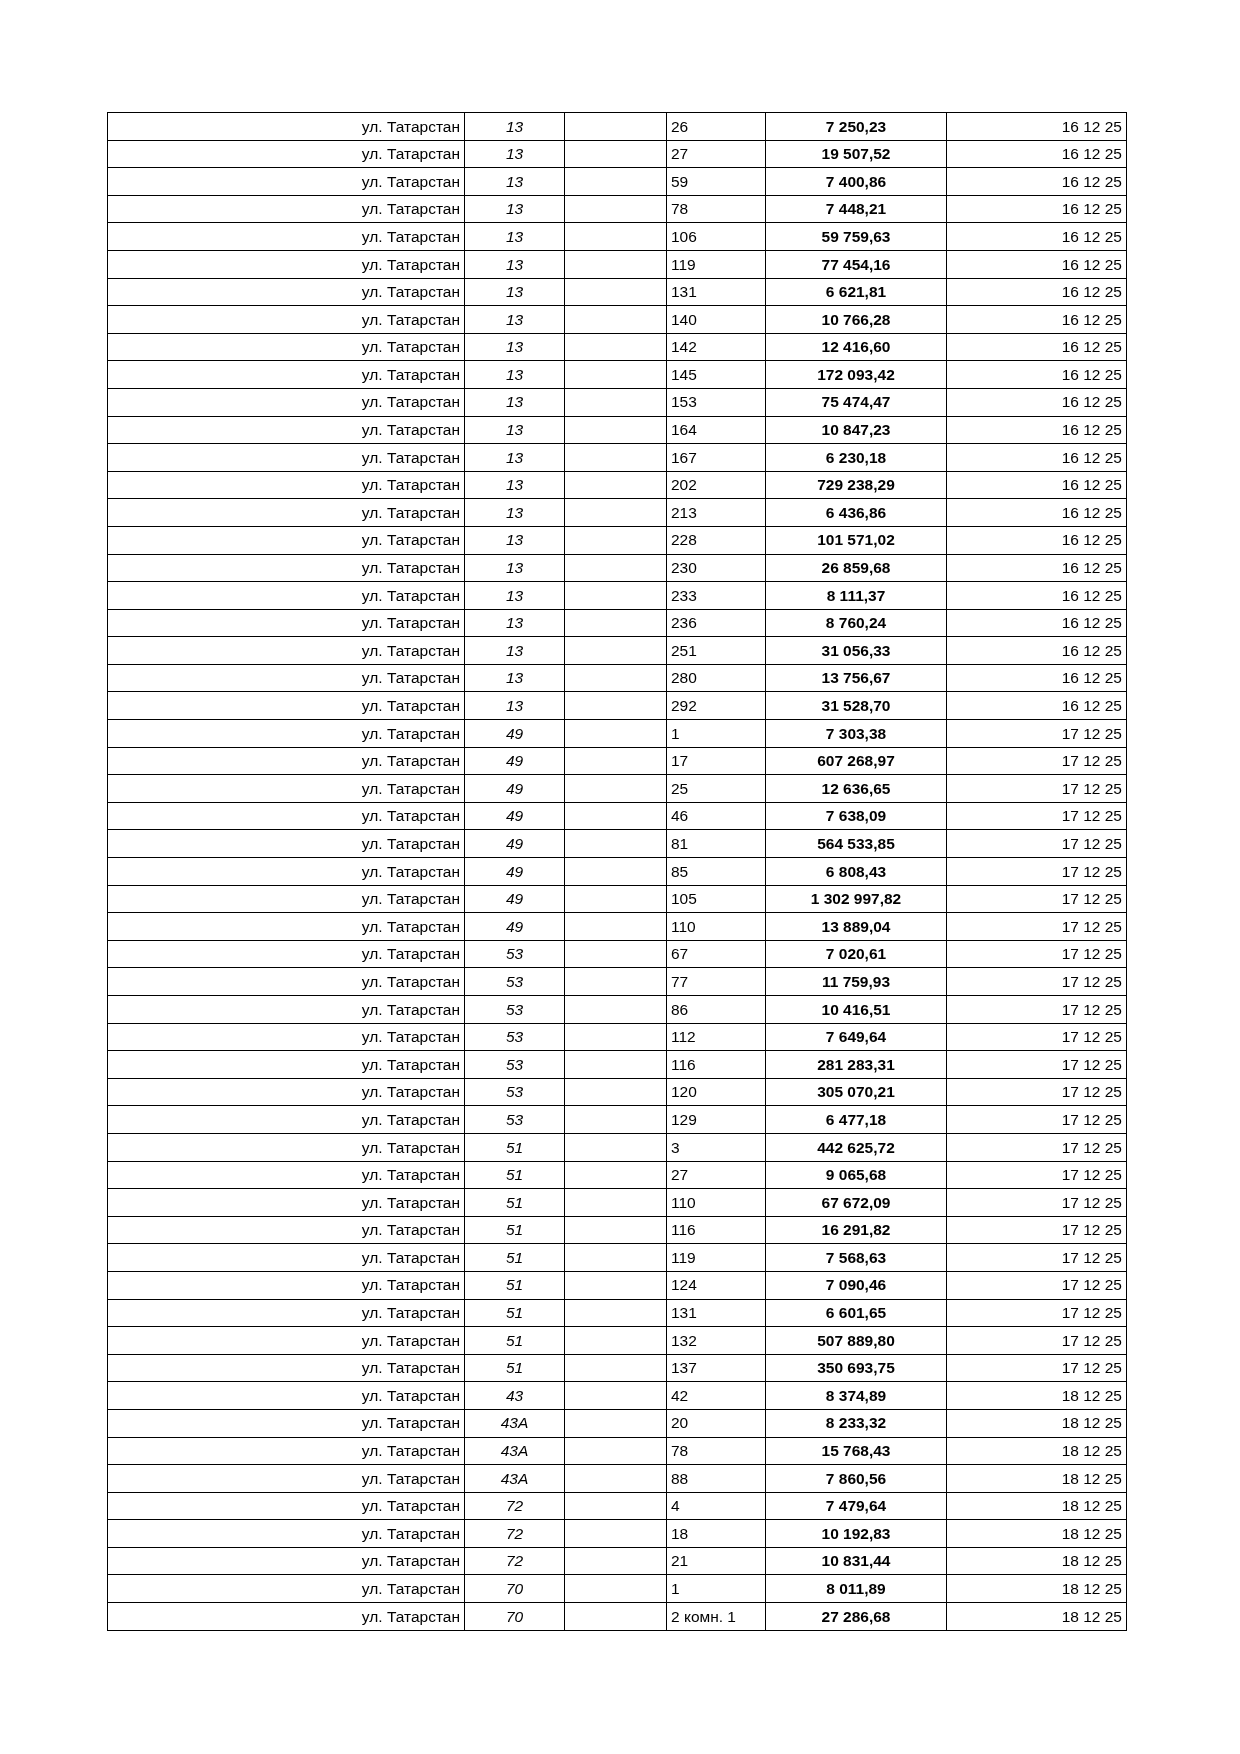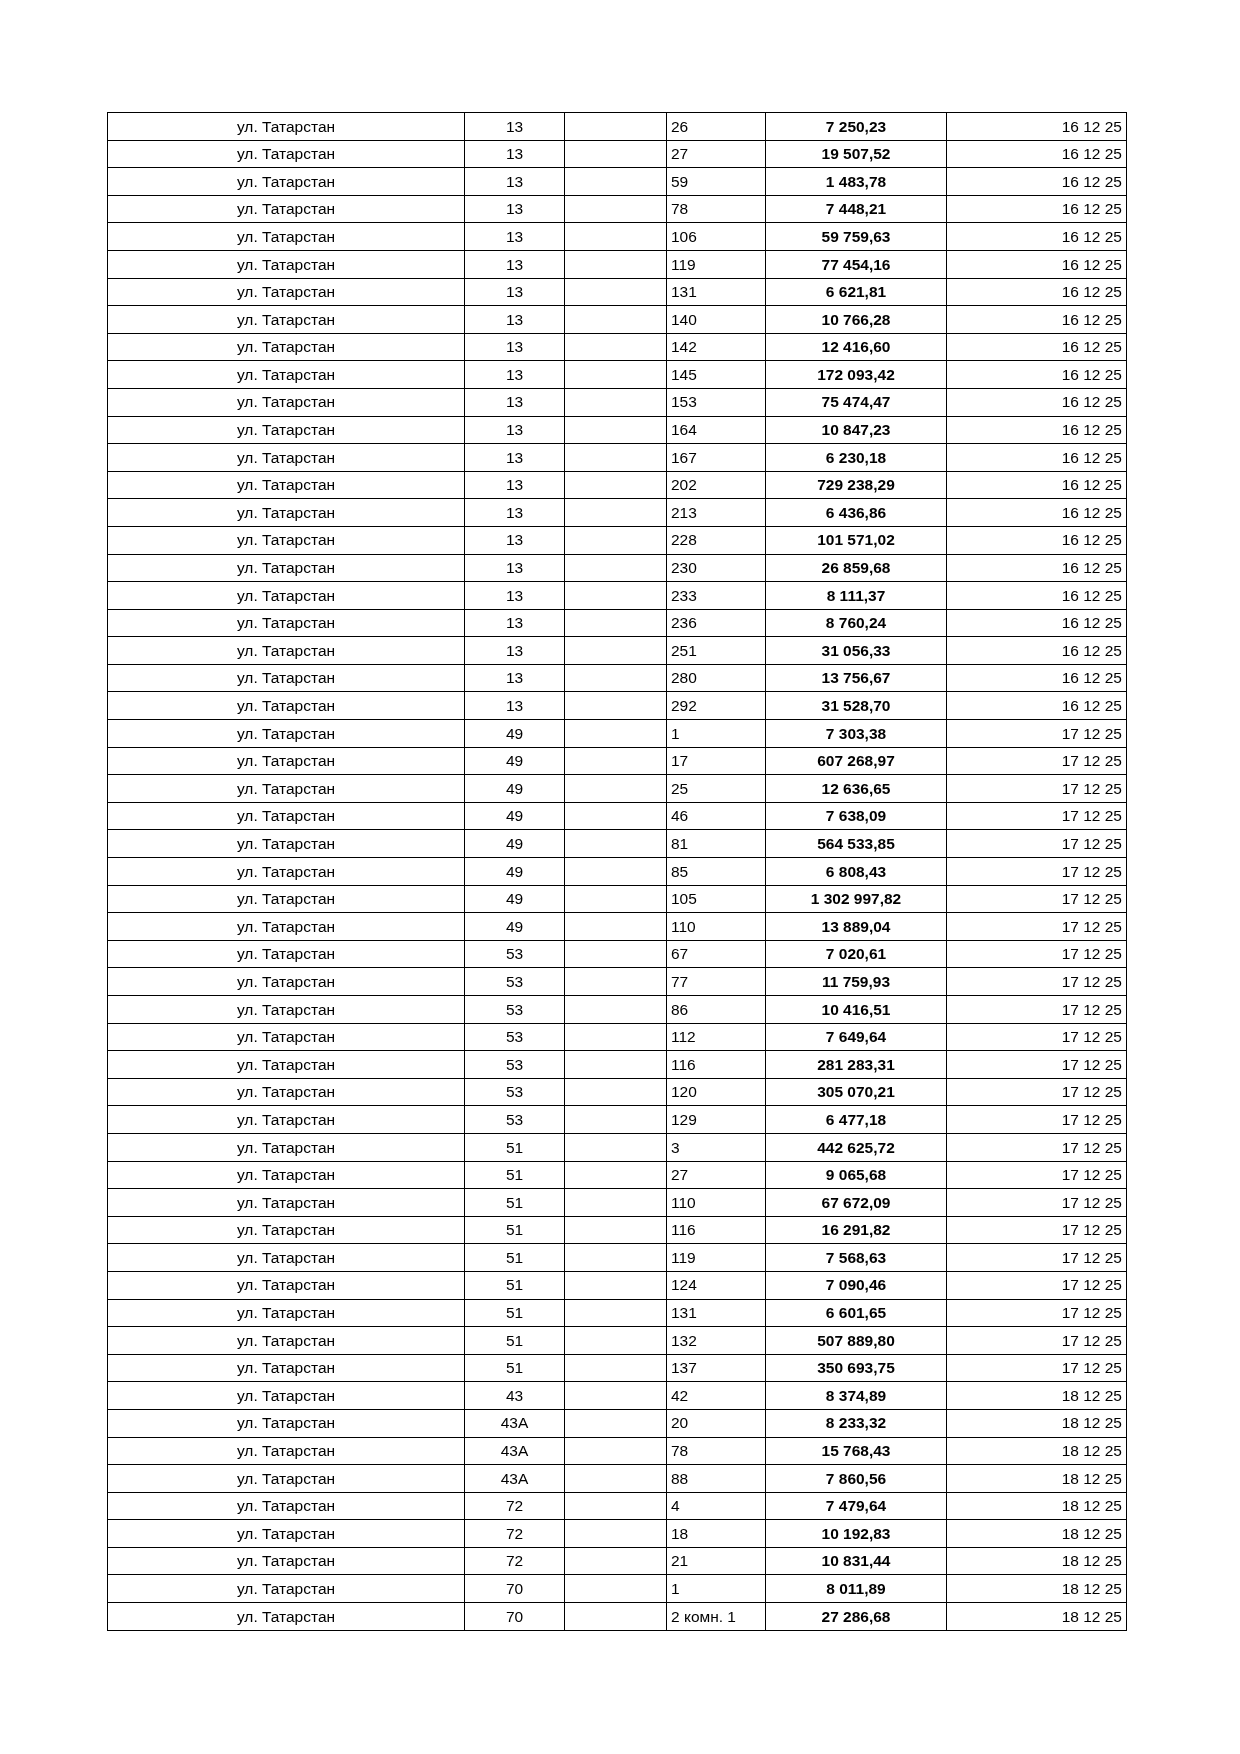--- a/index.html
+++ b/index.html
@@ -34,22 +34,22 @@
   table.payments td {
     border: 1.5px solid #000000;
     padding: 0 4px;
     font-size: 15.5px;
     line-height: 1;
     color: #000000;
     vertical-align: middle;
     white-space: nowrap;
     overflow: hidden;
   }
-  td.col-street   { text-align: center; margin-top: 12px; }
-  td.col-building { text-align: center; }
+  td.col-street   { text-align: right; margin-top: 12px; }
+  td.col-building { text-align: center; font-style: italic; }
   td.col-blank    { text-align: center; }
   td.col-apt      { text-align: left; }
   td.col-amount   { text-align: center; font-weight: bold; }
   td.col-date     { text-align: right; }
 </style>
 </head>
 <body>
 
 <div class="page">
   <table class="payments">
@@ -76,21 +76,21 @@
     <td class="col-blank"></td>
     <td class="col-apt">27</td>
     <td class="col-amount">19 507,52</td>
     <td class="col-date">16 12 25</td>
   </tr>
         <tr>
     <td class="col-street">ул. Татарстан</td>
     <td class="col-building">13</td>
     <td class="col-blank"></td>
     <td class="col-apt">59</td>
-    <td class="col-amount">1 483,78</td>
+    <td class="col-amount">7 400,86</td>
     <td class="col-date">16 12 25</td>
   </tr>
         <tr>
     <td class="col-street">ул. Татарстан</td>
     <td class="col-building">13</td>
     <td class="col-blank"></td>
     <td class="col-apt">78</td>
     <td class="col-amount">7 448,21</td>
     <td class="col-date">16 12 25</td>
   </tr>

